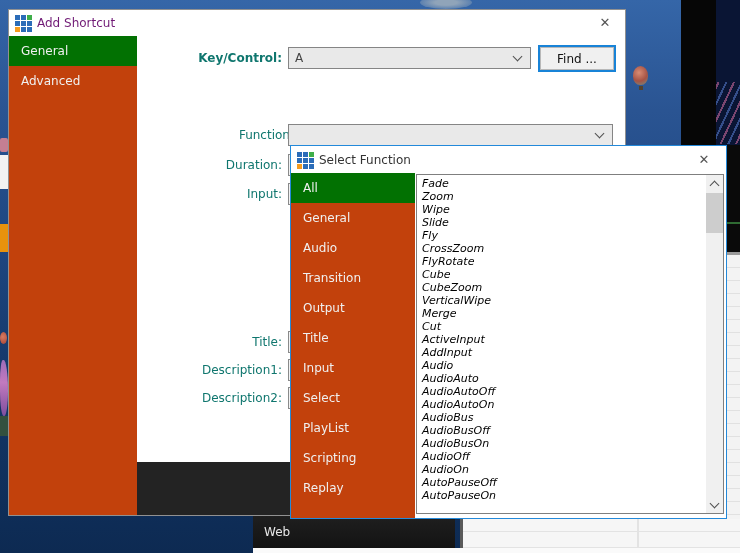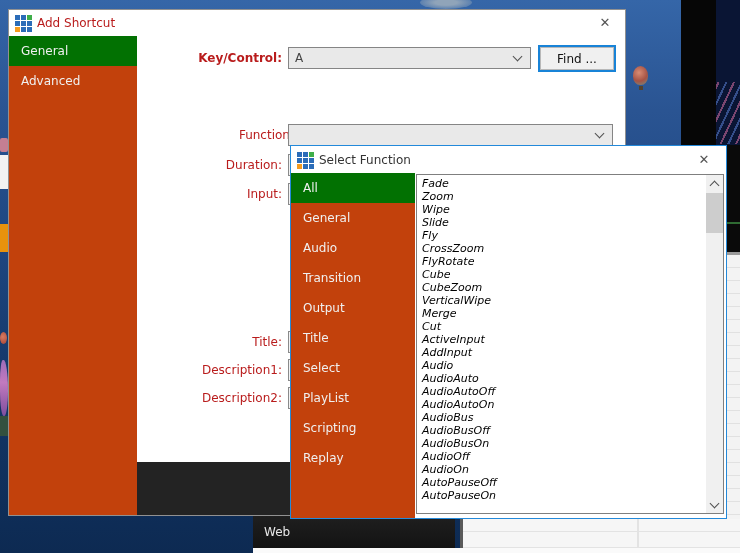--- a/index.html
+++ b/index.html
@@ -44,34 +44,34 @@
   .light-table .hline1 { position:absolute; left:0; top:12px; width:100%; height:1px; background:#E3E3E3; }
   .light-table .hline2 { position:absolute; left:0; top:28px; width:100%; height:1px; background:#E3E3E3; }
   .light-table .vline { position:absolute; left:174px; top:0; width:2px; height:100%; background:#E3E3E3; }
 
   
   .titlebar { position:absolute; left:0; top:0; right:0; background:#fff; }
   .vicon { position:absolute; display:grid; grid-template-columns:repeat(3,5px); grid-template-rows:repeat(3,5px); gap:1px; }
   .vicon i { display:block; background:#2B6CB8; }
   .vicon i.g { background:#3FAE49; }
   .vicon i.o { background:#F59B1E; }
-  .dlg-title { position:absolute; font-size:12px; color:#b91c1c; white-space:nowrap; }
+  .dlg-title { position:absolute; font-size:12px; color:#701a75; white-space:nowrap; }
   .close-btn { position:absolute; color:#555; font-size:13px; width:20px; height:18px;
     text-align:center; line-height:18px; cursor:default; }
   .sidebar { position:absolute; background:#c2410c; }
   .side-item { height:30px; display:flex; align-items:center; padding-left:12px;
     color:#F0F0F0; font-size:12px; cursor:default; }
   .side-item.selected { background:#027102; }
 
   .combo { position:absolute; background:#E9E9E9; border:1px solid #858585;
     display:flex; align-items:center; padding-left:6px; font-size:12px; color:#444; }
   .chev { position:absolute; width:7px; height:7px; border-right:1.5px solid #505050;
     border-bottom:1.5px solid #505050; transform:rotate(45deg); }
   .combo .chev { right:9px; top:5px; }
-  .field-label { position:absolute; font-size:12px; color:#b91c1c; white-space:nowrap; }
+  .field-label { position:absolute; font-size:12px; color:#0f766e; white-space:nowrap; }
   .mini-field { position:absolute; background:#F2F2F2; border:1px solid #8A8A8A; }
 
   
   #add-dialog { left:8px; top:9px; width:618px; height:507px; background:#fff;
     border:1px solid #919191; z-index:10; }
   #add-dialog .titlebar { height:26px; }
   #add-dialog .vicon { left:6px; top:5px; }
   #add-dialog .dlg-title { left:28px; top:6px; }
   #add-dialog .close-btn { right:10px; top:4px; }
   #add-sidebar { left:0; top:26px; width:128px; bottom:0; }
@@ -229,20 +229,23 @@
         </div>
 
         <div class="side-item">
           <span>Output</span>
         </div>
 
         <div class="side-item">
           <span>Title</span>
         </div>
 
+        <div class="side-item">
+          <span>Input</span>
+        </div>
 
         <div class="side-item">
           <span>Select</span>
         </div>
 
         <div class="side-item">
           <span>PlayList</span>
         </div>
 
         <div class="side-item">

